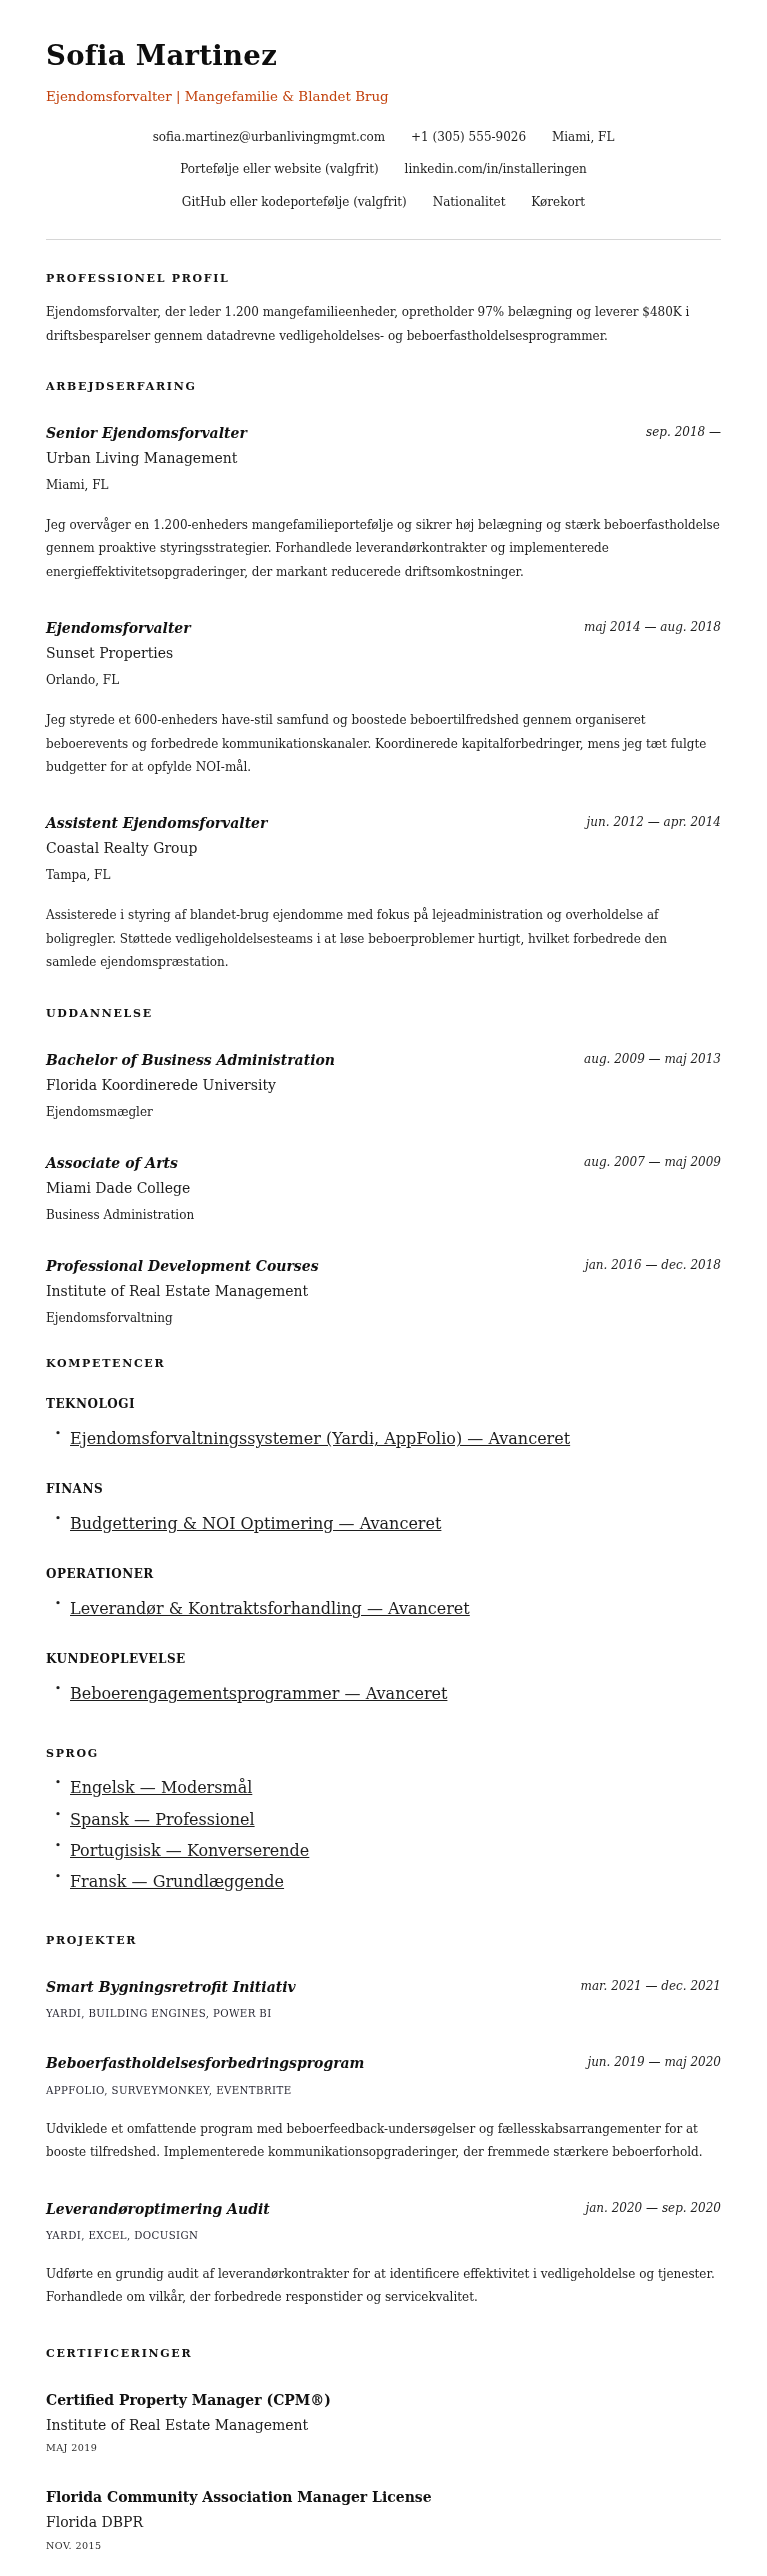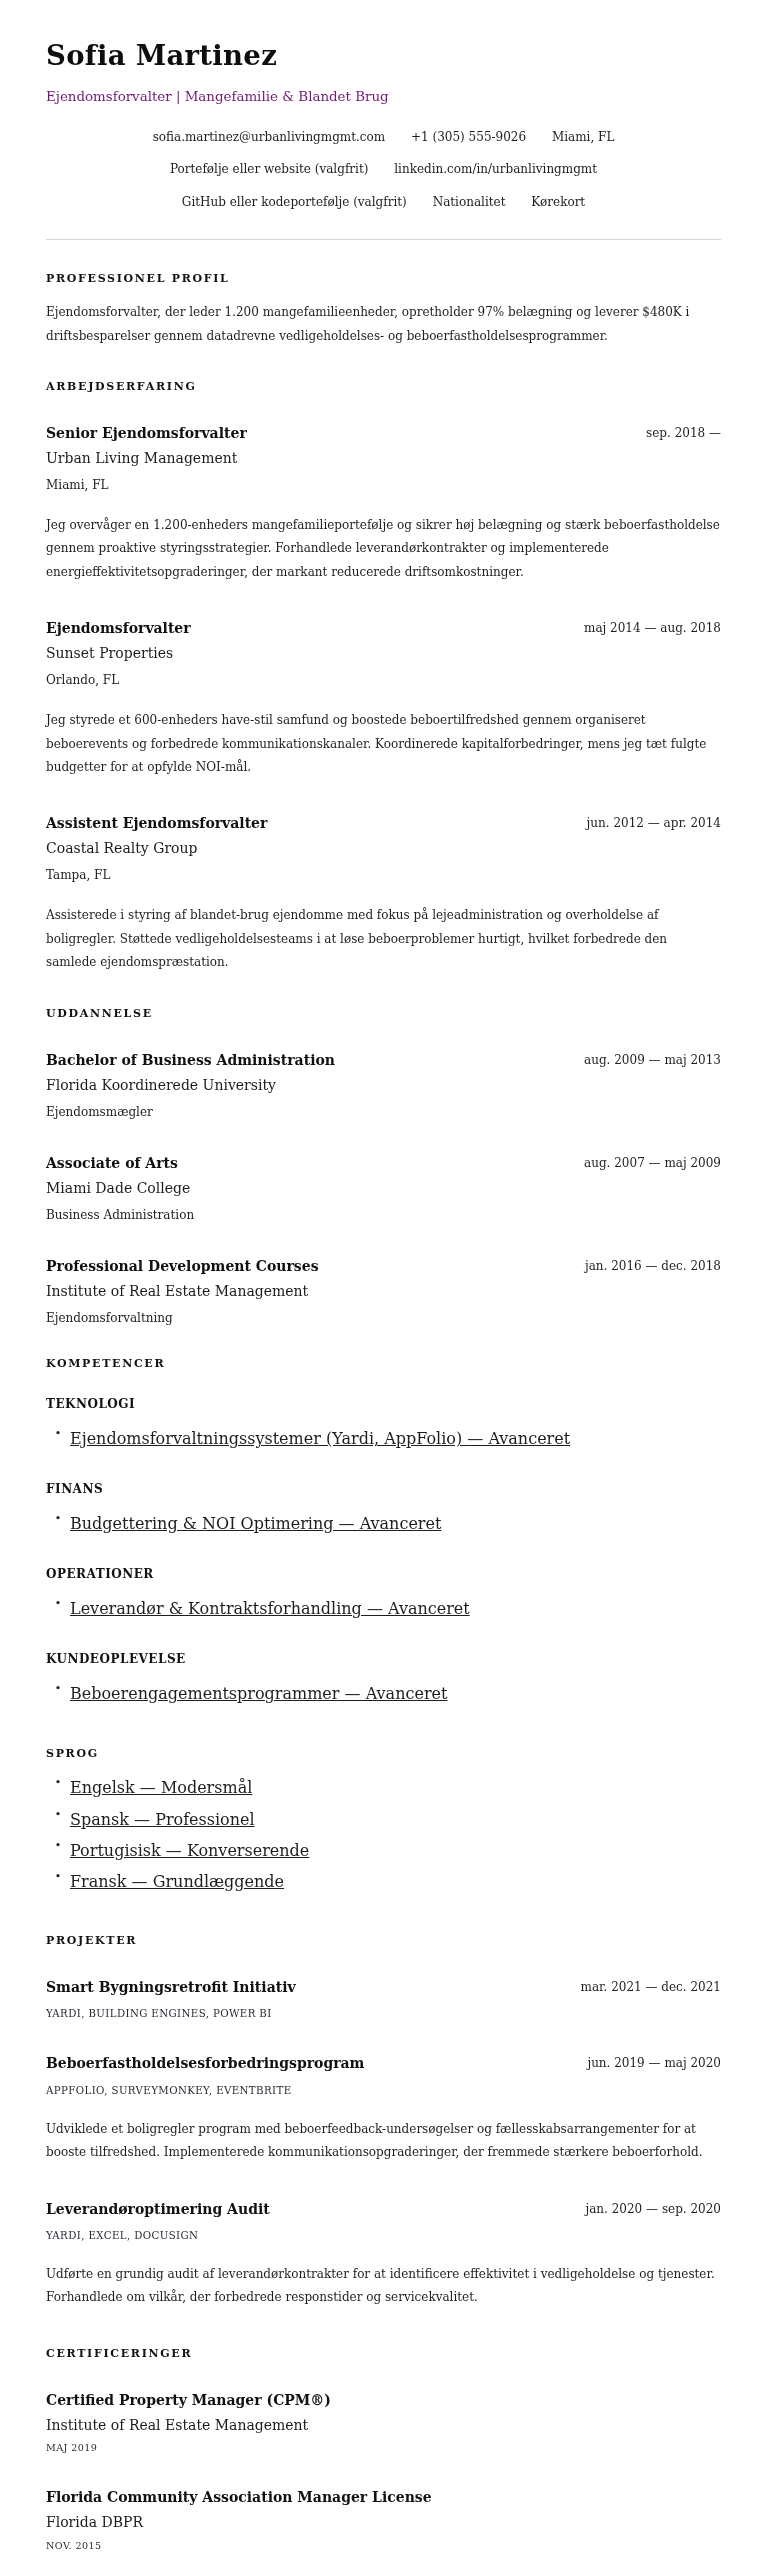--- a/index.html
+++ b/index.html
@@ -7,40 +7,40 @@
   .page {
     width: 767px;
     min-height: 2576px;
     box-sizing: border-box;
     padding: 40px 46px 51px 46px;
     background: #ffffff;
   }
 
   
   .name { font-size: 27.5px; line-height: 1.15; font-weight: 700; color: #0e0e0e; margin: 0; letter-spacing: 0.3px; }
-  .subtitle { font-size: 13.4px; color: #701a75; margin: 17.3px 0 0 0; }
+  .subtitle { font-size: 13.4px; color: #c2410c; margin: 17.3px 0 0 0; }
   .contact-rows { margin-top: 25.6px; }
   .contact-row { font-size: 12px; color: #1d1d1d; margin: 0 0 18.5px 0; line-height: 1.2; text-align: center; }
   .contact-row span { margin-right: 22px; }
   .contact-row span:last-child { margin-right: 0; }
 
   .divider { border: none; border-top: 1.3px solid #d6d6d6; margin: 29px 0 0 0; }
 
   
   section { margin-top: 32px; }
   .section-label {
     font-size: 11px; font-weight: 700; letter-spacing: 1.7px;
     color: #121212; margin: 0; text-transform: uppercase;
   }
   .body-text { font-size: 12px; line-height: 1.95; color: #1e1e1e; margin: 16.6px 0 0 0; max-width: 675px; }
 
   
   .entry { margin-top: 32px; }
   .entry + .entry { margin-top: 36px; }
-  .entry-row { display: flex; justify-content: space-between; align-items: center; }
+  .entry-row { display: flex; justify-content: space-between; align-items: flex-start; font-style: italic; }
   .entry-title { font-size: 14px; font-weight: 700; color: #111111; margin: 0; }
   .entry-date { font-size: 12px; color: #1f1f1f; white-space: nowrap; margin-left: 18px; }
   .entry-sub { font-size: 14px; color: #1c1c1c; margin: 9px 0 0 0; }
   .entry-sub2 { font-size: 12px; color: #222222; margin: 12px 0 0 0; }
   .entry .body-text { margin-top: 22px; }
   .entry-stack { font-size: 10.2px; letter-spacing: 0.4px; color: #2a2a35; margin: 13.4px 0 0 0; }
   .entry-stamp { font-size: 9.6px; letter-spacing: 0.4px; color: #2e2e2e; margin: 9.6px 0 0 0; }
 
   
   .skill-group { margin-top: 27px; }
@@ -69,21 +69,21 @@
     <h1 class="name" data-name="candidate-name">Sofia Martinez</h1>
     <p class="subtitle" data-name="candidate-title">Ejendomsforvalter | Mangefamilie &amp; Blandet Brug</p>
     <div class="contact-rows" data-name="contact-info">
       <p class="contact-row" data-name="contact-row-1">
         <span data-name="email-text">sofia.martinez@urbanlivingmgmt.com</span>
         <span data-name="phone-text">+1 (305) 555-9026</span>
         <span data-name="location-text">Miami, FL</span>
       </p>
       <p class="contact-row" data-name="contact-row-2">
         <span data-name="portfolio-placeholder-text">Portefølje eller website (valgfrit)</span>
-        <span data-name="linkedin-text">linkedin.com/in/urbanlivingmgmt</span>
+        <span data-name="linkedin-text">linkedin.com/in/installeringen</span>
       </p>
       <p class="contact-row" data-name="contact-row-3">
         <span data-name="github-placeholder-text">GitHub eller kodeportefølje (valgfrit)</span>
         <span data-name="nationality-text">Nationalitet</span>
         <span data-name="drivers-license-text">Kørekort</span>
       </p>
     </div>
   </header>
 
   <hr class="divider" data-name="header-divider">
@@ -210,21 +210,21 @@
       </div>
       <p class="entry-stack" data-name="project-stack">YARDI, BUILDING ENGINES, POWER BI</p>
     </article>
 
     <article class="entry" data-name="project-entry">
       <div class="entry-row" data-name="project-title-row">
         <h3 class="entry-title" data-name="project-name">Beboerfastholdelsesforbedringsprogram</h3>
         <span class="entry-date" data-name="project-dates">jun. 2019 — maj 2020</span>
       </div>
       <p class="entry-stack" data-name="project-stack">APPFOLIO, SURVEYMONKEY, EVENTBRITE</p>
-      <p class="body-text" data-name="project-description">Udviklede et boligregler program med beboerfeedback-undersøgelser og fællesskabsarrangementer for at booste tilfredshed. Implementerede kommunikationsopgraderinger, der fremmede stærkere beboerforhold.</p>
+      <p class="body-text" data-name="project-description">Udviklede et omfattende program med beboerfeedback-undersøgelser og fællesskabsarrangementer for at booste tilfredshed. Implementerede kommunikationsopgraderinger, der fremmede stærkere beboerforhold.</p>
     </article>
 
     <article class="entry" data-name="project-entry">
       <div class="entry-row" data-name="project-title-row">
         <h3 class="entry-title" data-name="project-name">Leverandøroptimering Audit</h3>
         <span class="entry-date" data-name="project-dates">jan. 2020 — sep. 2020</span>
       </div>
       <p class="entry-stack" data-name="project-stack">YARDI, EXCEL, DOCUSIGN</p>
       <p class="body-text" data-name="project-description">Udførte en grundig audit af leverandørkontrakter for at identificere effektivitet i vedligeholdelse og tjenester. Forhandlede om vilkår, der forbedrede responstider og servicekvalitet.</p>
     </article>

